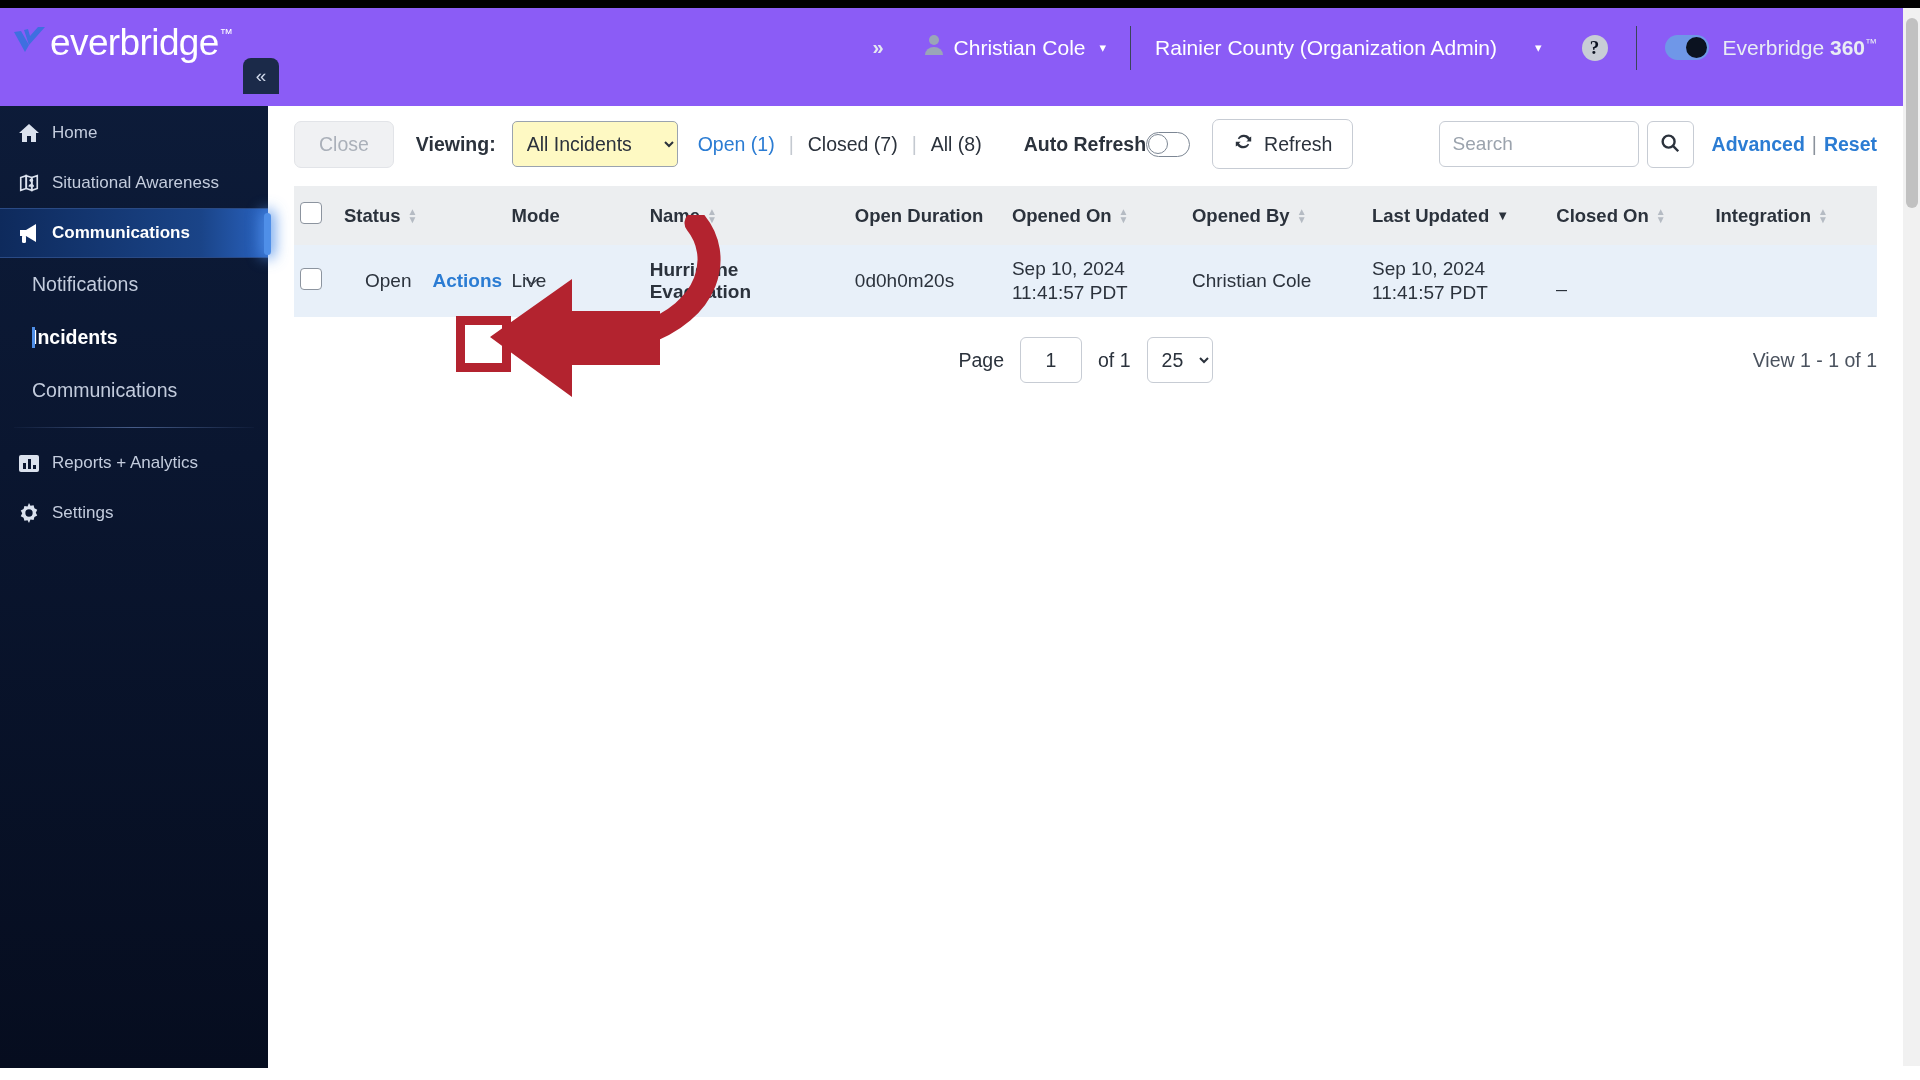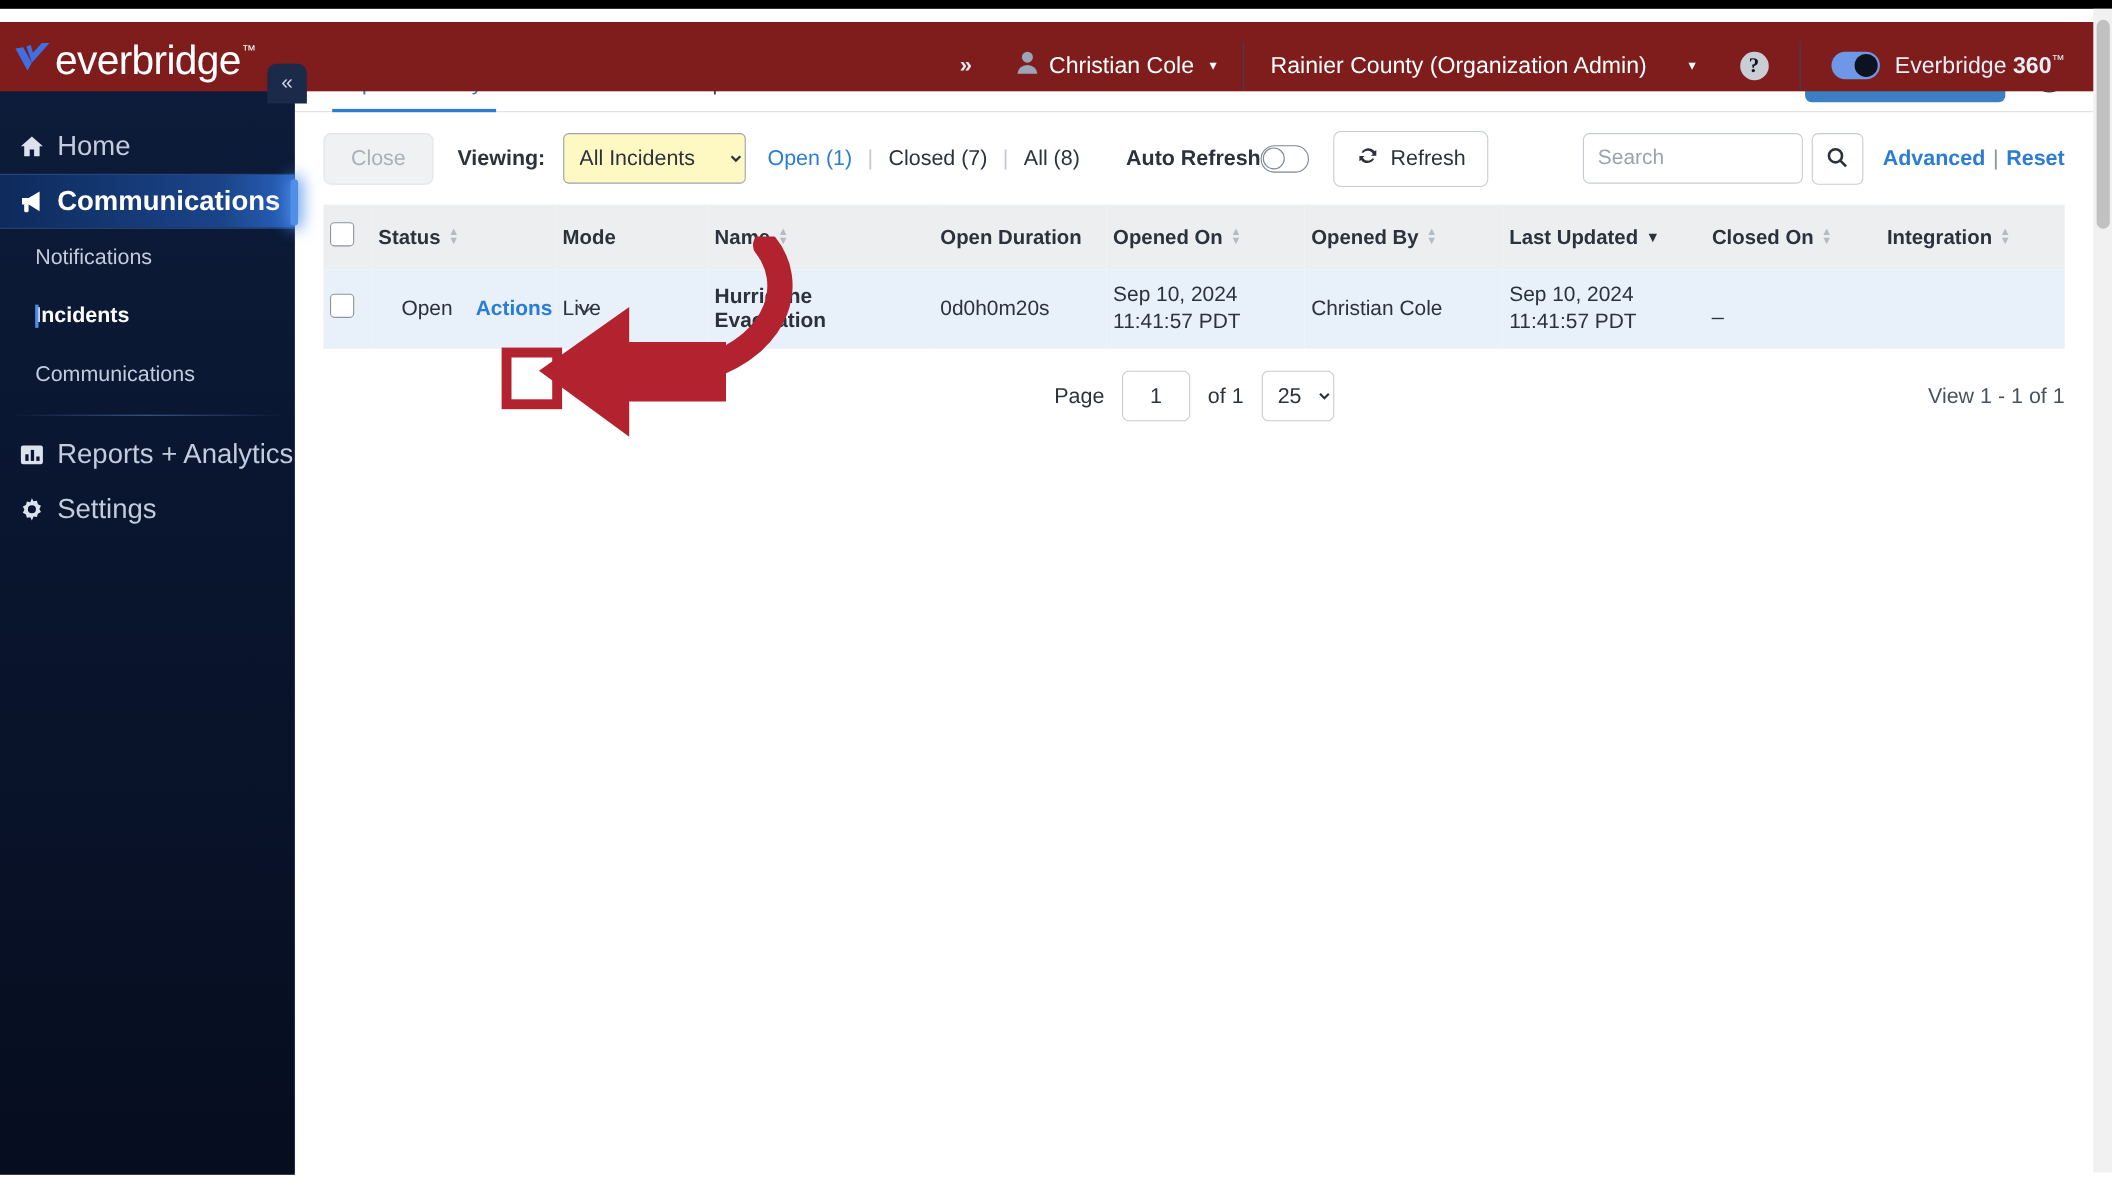--- a/index.html
+++ b/index.html
@@ -28,22 +28,22 @@
     position: absolute; top: 8px; right: 0; width: 17px; height: 1058px;
     background: #f1f1f1;
   }
   .right-scroll-thumb {
     position: absolute; top: 10px; right: 2px; width: 12px; height: 190px;
     background: #c1c1c1; border-radius: 7px;
   }
 
   
   .topbar {
-    position: absolute; top: 20px; left: 0; width: 1903px; height: 63px;
-    background: #7f1d1d;
+    position: absolute; top: 8px; left: 0; width: 1903px; height: 98px;
+    background: #8b5cf6;
     z-index: 5;
   }
   .topbar-inner {
     position: relative; width: 100%; height: 100%;
   }
   .logo {
     position: absolute; left: 12px; top: 14px;
     display: flex; align-items: flex-start;
     height: 48px;
   }
@@ -124,21 +124,21 @@
     background: linear-gradient(180deg, #0d1c3a 0%, #0a1630 40%, #060d1f 100%);
     z-index: 4;
     padding-top: 58px;
   }
   .side-item {
     position: relative;
     display: flex; align-items: center;
     height: 50px;
     padding-left: 18px;
     color: #c3ccdd;
-    font-size: 25px;
+    font-size: 17px;
     cursor: pointer;
   }
   .side-item .si-icon {
     width: 34px; display: flex; align-items: center; justify-content: flex-start;
     color: #dbe2ee;
   }
   .side-item.active {
     background: linear-gradient(90deg, #0e2a5c 0%, #1a4488 75%, #2a63c0 100%);
     color: #ffffff; font-weight: bold;
     border-top: 1px solid #2a4a85;
@@ -426,20 +426,32 @@
 
     <div class="side-item">
       <span class="si-icon">
         <svg width="22" height="22" viewBox="0 0 22 22">
             <path d="M11 2 L21 11 h-3 v9 h-5 v-6 h-4 v6 H4 v-9 H1 Z" fill="#dbe2ee"></path>
           </svg>
       </span>
       <span>Home</span>
     </div>
 
+    <div class="side-item">
+      <span class="si-icon">
+        <svg width="22" height="22" viewBox="0 0 24 24" fill="none" stroke="#dbe2ee" stroke-width="1.8">
+          <path d="M3 6 l6-2 v14 l-6 2 z"></path>
+            <path d="M9 4 l6 2 v14 l-6-2 z"></path>
+            <path d="M15 6 l6-2 v14 l-6 2 z"></path>
+          <circle cx="14.5" cy="9" r="2" fill="#dbe2ee" stroke="none"></circle>
+          <path d="M11.5 16 a3 3 0 0 1 6 0 z" fill="#dbe2ee" stroke="none"></path>
+        </svg>
+      </span>
+      <span>Situational Awareness</span>
+    </div>
 
     <div class="side-item active">
       <span class="si-icon">
         <svg width="24" height="22" viewBox="0 0 24 22">
           <path d="M2 8 h6 l10-6 v18 L8 14 H2 z" fill="#ffffff"></path>
           <rect x="4" y="13" width="4" height="8" rx="1.5" fill="#ffffff"></rect>
         </svg>
       </span>
       <span>Communications</span>
     </div>

